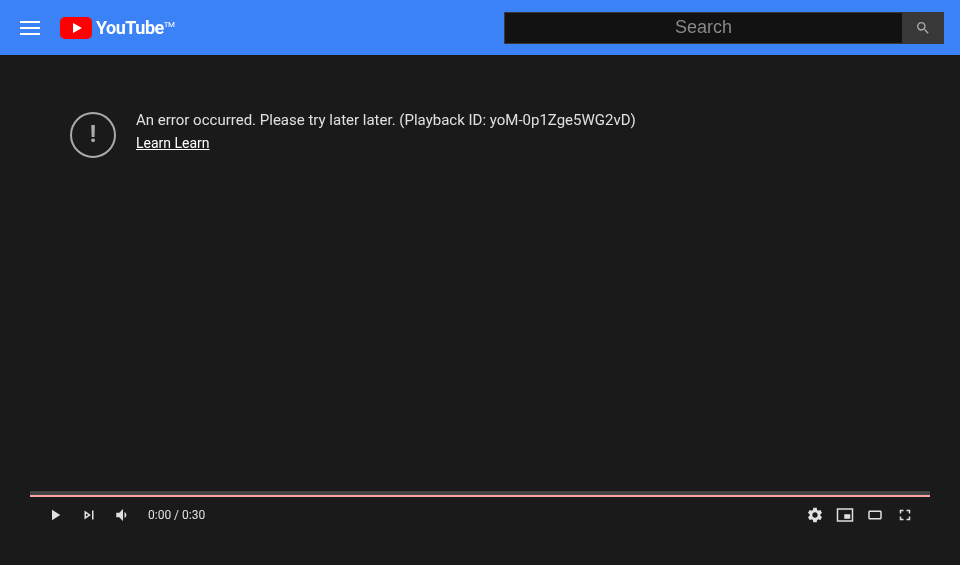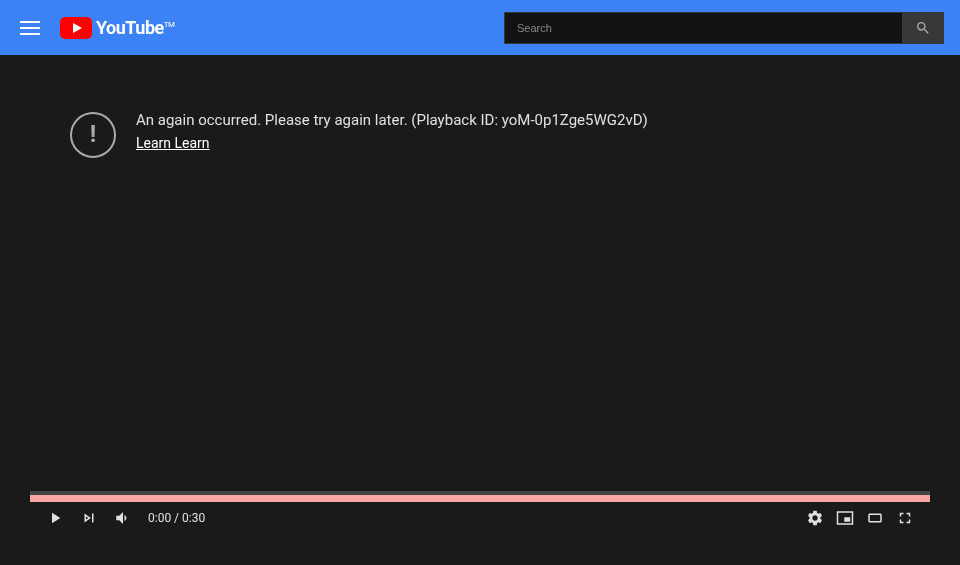--- a/index.html
+++ b/index.html
@@ -63,23 +63,24 @@
       margin-left: auto;
     }
 
     #search-input {
       flex: 1;
       background: #121212;
       border: 1px solid #383838;
       border-right: none;
       color: #fff;
       padding: 6px 12px;
-      font-size: 11px;
+      font-size: 18px;
       outline: none;
       height: 32px;
+      text-align: center;
     }
 
     #search-input::placeholder {
       color: #888;
     }
 
     #search-button {
       background: #383838;
       border: 1px solid #383838;
       border-left: none;
@@ -158,21 +159,21 @@
     }
 
     
     #controls-bar {
       background: #1a1a1a;
       height: 38px;
       display: flex;
       align-items: center;
       padding: 0 12px;
       gap: 8px;
-      border-top: 7px solid #fca5a5;
+      border-top: 2px solid #fca5a5;
     }
 
     #progress-bar-area {
       position: absolute;
       bottom: 38px;
       left: 0;
       right: 0;
       height: 4px;
       background: #444;
     }
@@ -251,21 +252,21 @@
   </form>
 </div>
 
 <div id="player-container">
 
   <div id="video-area">
     <div id="error-icon-container">
       <span id="error-icon-exclamation">!</span>
     </div>
     <div id="error-text-area">
-      <span id="error-message">An again occurred. Please try again later. (Playback ID: yoM-0p1Zge5WG2vD)</span>
+      <span id="error-message">An error occurred. Please try later later. (Playback ID: yoM-0p1Zge5WG2vD)</span>
       <a id="learn-more-link">Learn Learn</a>
     </div>
   </div>
 
   <div id="progress-bar-area">
     <div id="progress-fill"></div>
   </div>
 
   <div id="controls-bar">
 

